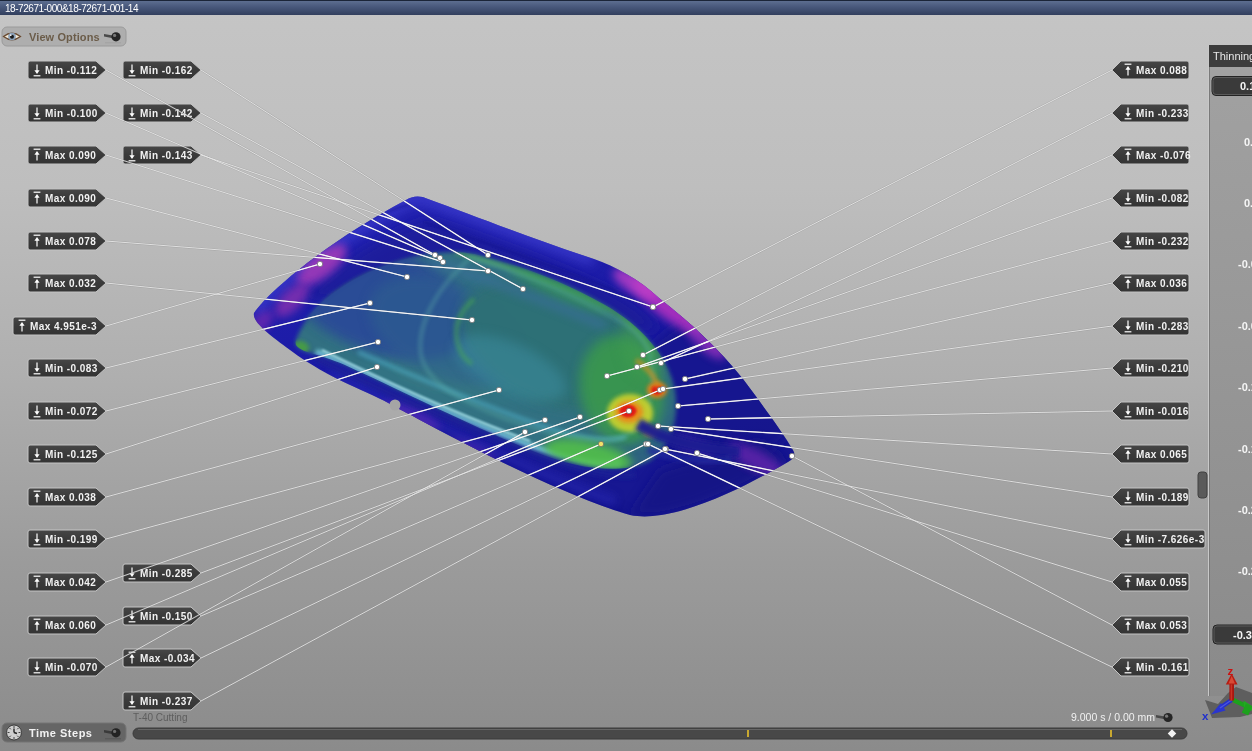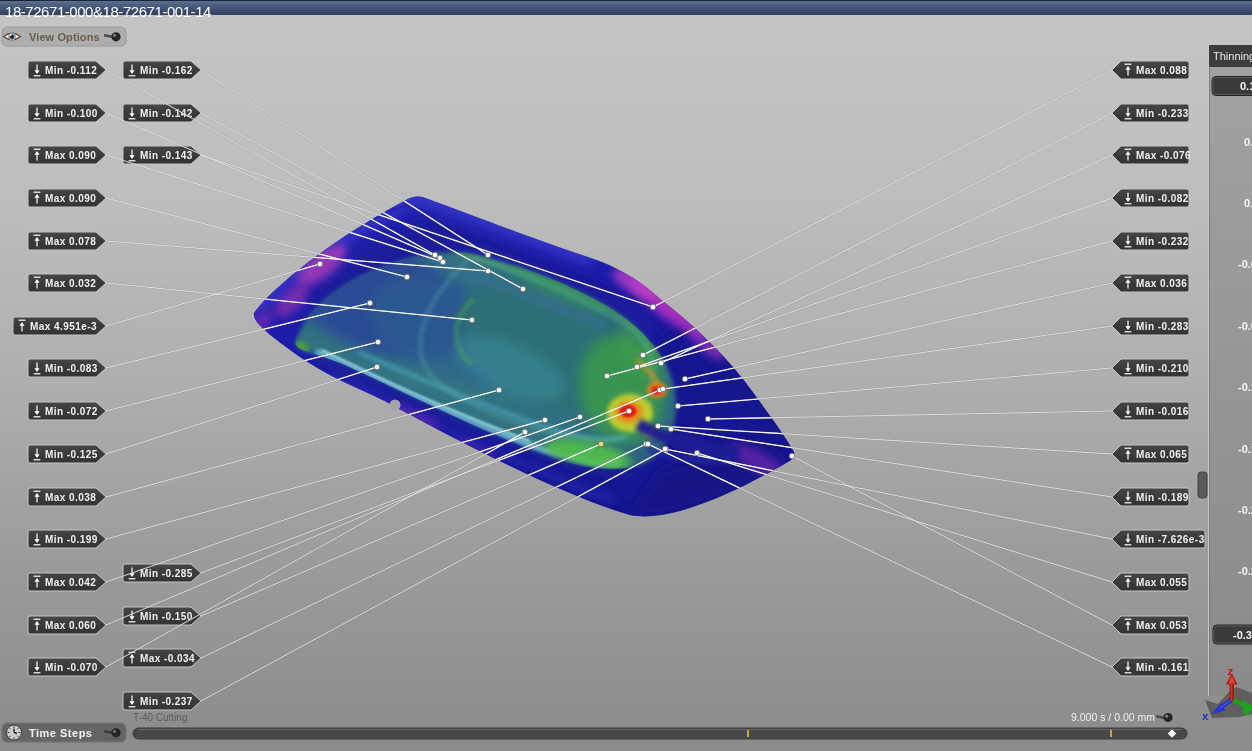--- a/index.html
+++ b/index.html
@@ -1,20 +1,20 @@
 <!DOCTYPE html>
 <html><head><meta charset="utf-8"><style>
 html,body{margin:0;padding:0;width:1252px;height:751px;overflow:hidden;
  font-family:"Liberation Sans",sans-serif;}
 #bg{position:absolute;inset:0;width:1252px;height:751px;
  background:linear-gradient(180deg,#c5c5c5 0%,#bebebe 25%,#afafaf 50%,#9b9b9b 75%,#8b8b8b 100%);}
 #titlebar{position:absolute;left:0;top:0;width:1252px;height:15px;
  background:linear-gradient(180deg,#5d6e90 0%,#49597c 40%,#323f5e 100%);
  border-top:1px solid #1b2538;box-sizing:border-box;}
-#titlebar span{position:absolute;left:5px;top:1.5px;color:#fff;font-size:15px;letter-spacing:-0.45px;}
+#titlebar span{position:absolute;left:5px;top:1.5px;color:#fff;font-size:10px;letter-spacing:-0.45px;}
 .lt{font-size:10px;font-weight:bold;fill:#f2f2f2;letter-spacing:0.45px;}
 .tick{font-size:11px;font-weight:bold;fill:#f5f5f5;}
 svg{position:absolute;left:0;top:0;opacity:0.999;}
 </style></head><body>
 <div id="bg"></div>
 <svg width="1252" height="751" viewBox="0 0 1252 751">
 <defs>
 <linearGradient id="lblg" x1="0" y1="0" x2="0" y2="1">
  <stop offset="0" stop-color="#464646"></stop>
         <stop offset="0.5" stop-color="#3a3a3a"></stop>

